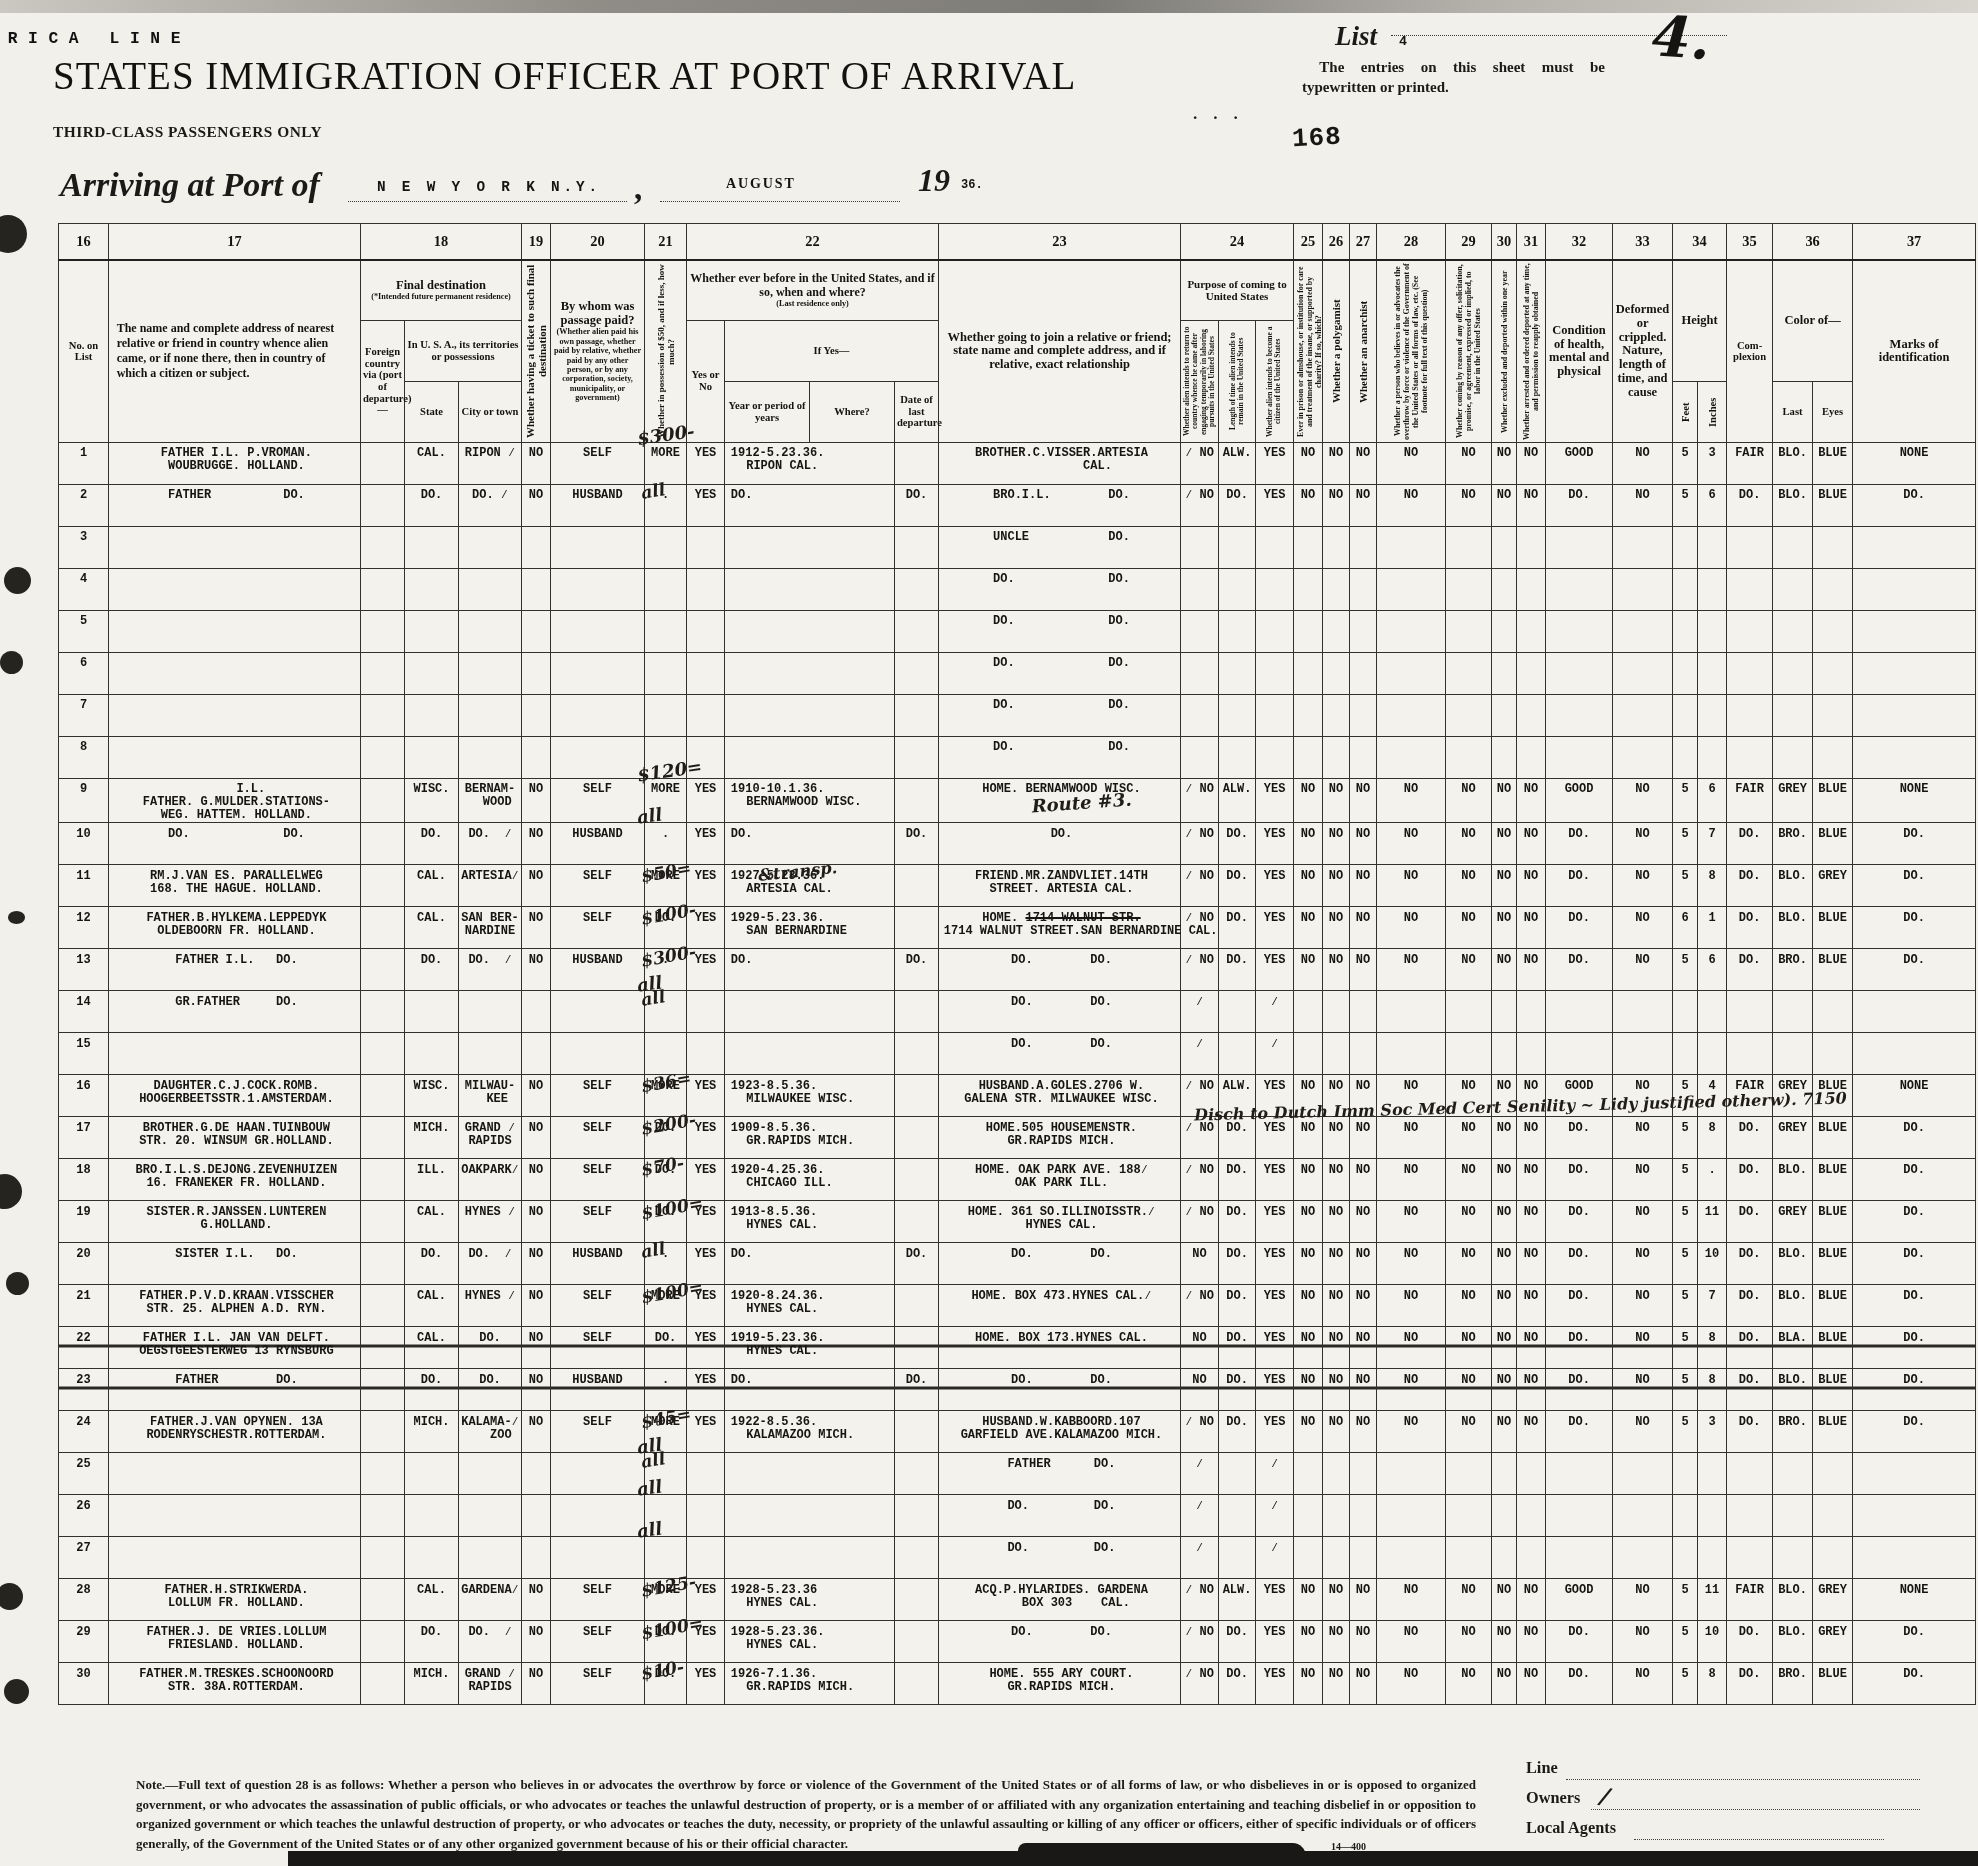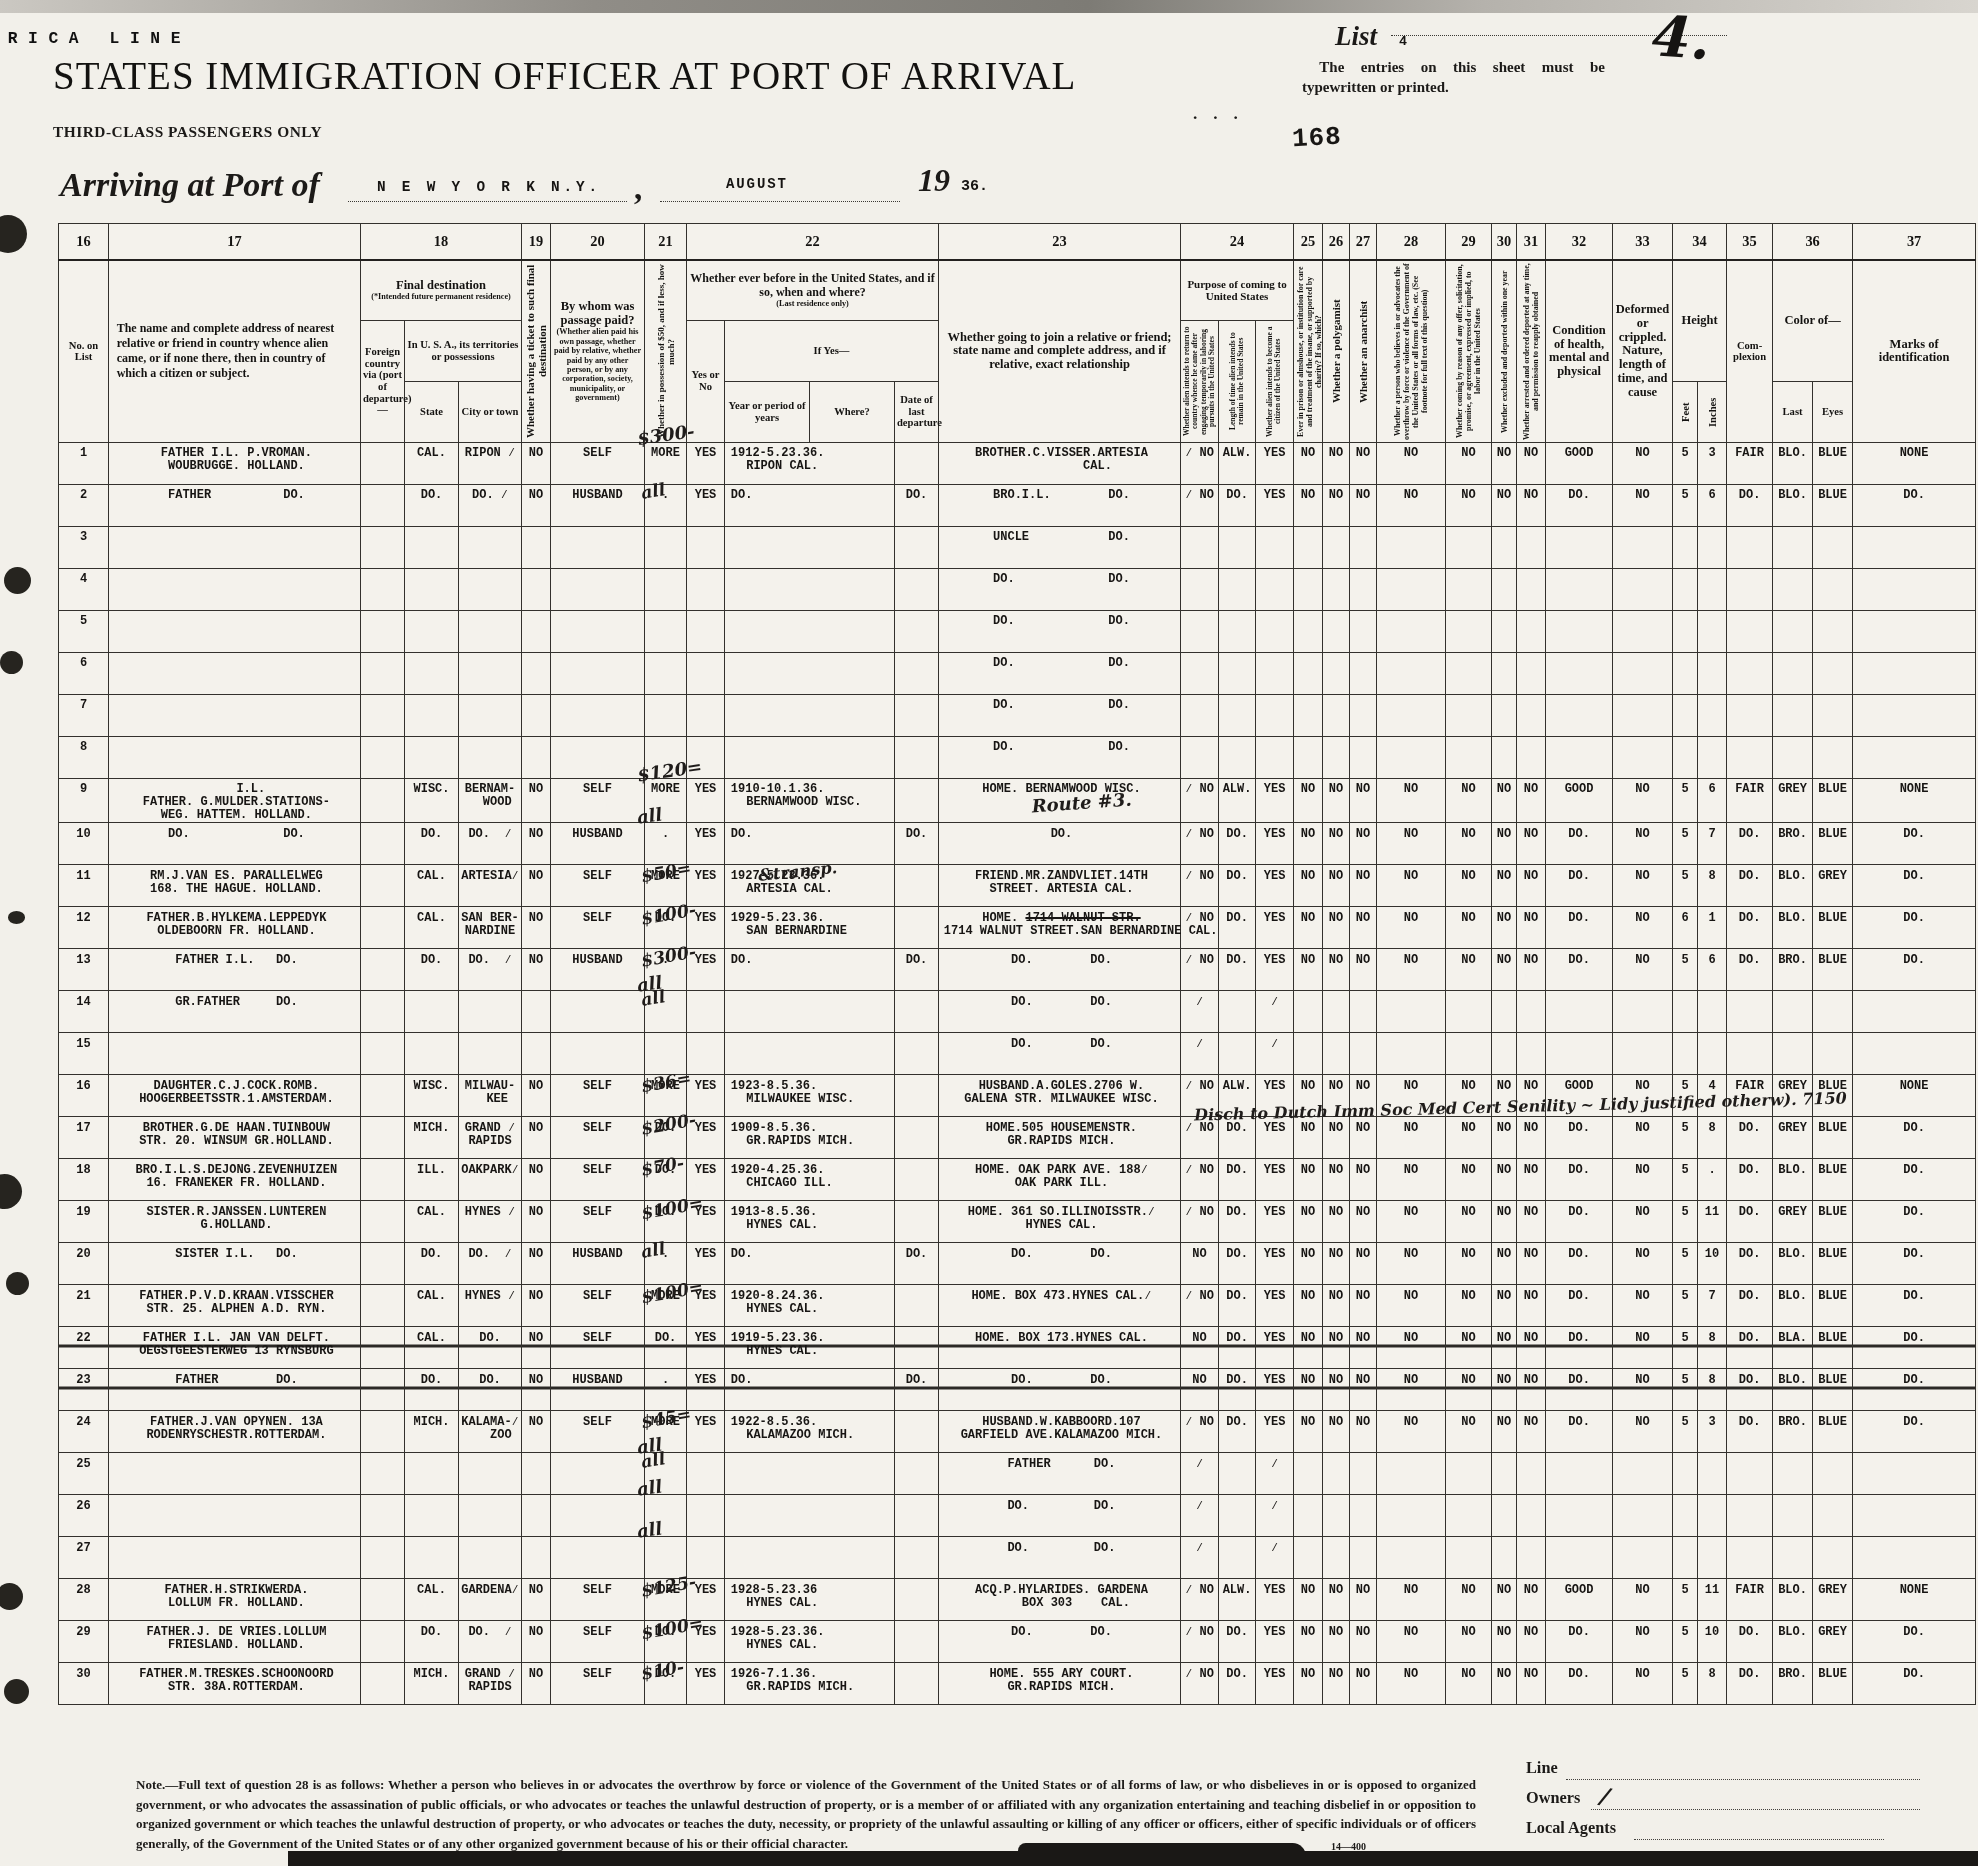--- a/index.html
+++ b/index.html
@@ -16,23 +16,23 @@
     font-size:16.3px;letter-spacing:10.6px;color:#111;}
   .title{left:53px;top:53px;font-size:39px;font-weight:400;letter-spacing:1px;color:#131210;}
   .subtitle{left:53px;top:104px;width:1220px;font-size:14px;font-weight:700;line-height:1.25;}
   .thirdclass{left:53px;top:123px;font-size:15.4px;font-weight:700;letter-spacing:0.5px;}
   .arrivingwrap{left:60px;top:142px;width:1009px;height:44px;margin-top:24px;}
   .arriving-label{position:absolute;left:0;top:0;font-size:34px;font-style:italic;font-weight:600;}
   .leader{position:absolute;border-bottom:1.9px dotted #3a3834;height:35px;}
   .typed{font-family:"Liberation Mono",monospace;font-weight:700;color:#161412;}
   .port-typed{position:absolute;left:317px;top:13.4px;font-size:14.4px;letter-spacing:3.8px;text-align:center;}
   .comma1{position:absolute;left:574px;top:3.8px;font-size:33px;font-weight:700;}
-  .month-typed{position:absolute;left:666px;top:9.6px;font-size:14px;letter-spacing:1.9px;}
+  .month-typed{position:absolute;left:666px;top:9.6px;font-size:14px;letter-spacing:1.9px;font-family:Liberation Serif, serif;}
   .year19{position:absolute;left:858px;top:-3.8px;font-size:32px;font-style:italic;font-weight:600;}
-  .year36{position:absolute;left:901px;top:11.5px;font-size:15px;}
+  .year36{position:absolute;left:901px;top:11.5px;font-size:12px;}
 
   .list-block{left:1335px;top:21px;width:413px;height:58px;}
   .list-label{position:absolute;left:0;top:0;font-size:27px;font-style:italic;font-weight:600;}
   .list-typed{position:absolute;left:64px;top:13.4px;font-size:13.4px;}
   .list-hw{position:absolute;left:317px;top:-17.3px;font-family:"DejaVu Serif",serif;font-style:italic;
     font-weight:700;font-size:56px;transform:rotate(4deg);color:#161412;}
   .entries-note{left:1302px;top:58px;width:303px;font-size:15px;font-weight:700;line-height:1.3;text-align:justify;}
   .entries-note .ind{display:inline-block;width:17.3px;}
   .stamp168{left:1292px;top:123px;font-family:"Liberation Mono",monospace;font-weight:700;
     font-size:26px;letter-spacing:1px;transform:rotate(-3deg);color:#191715;}

